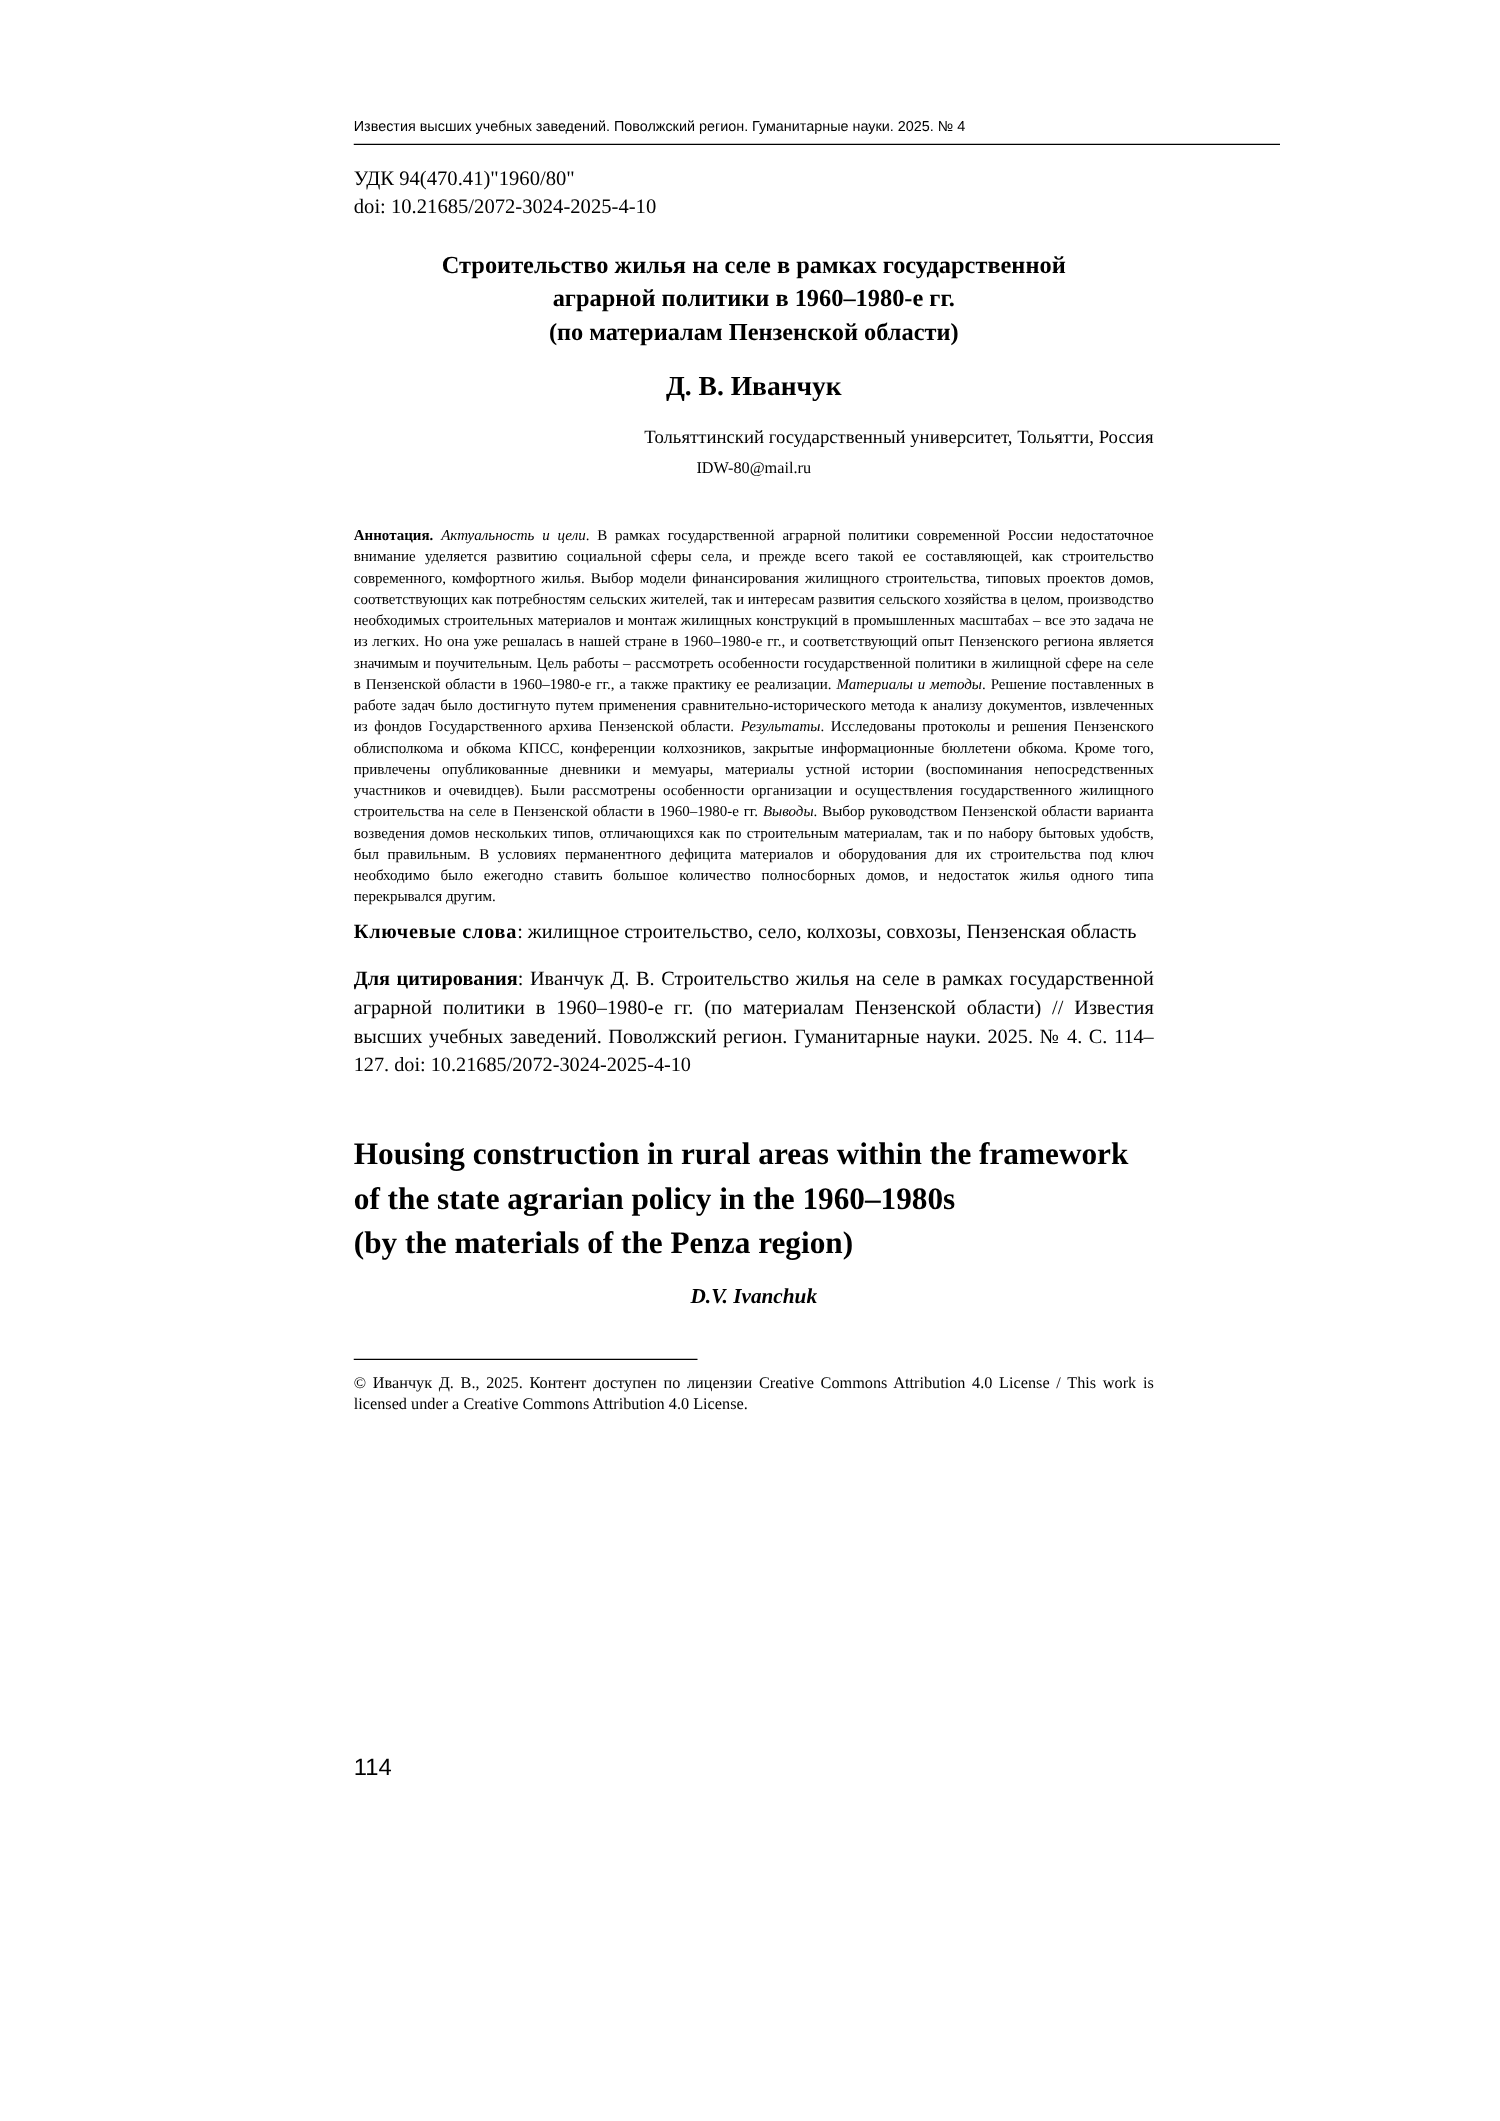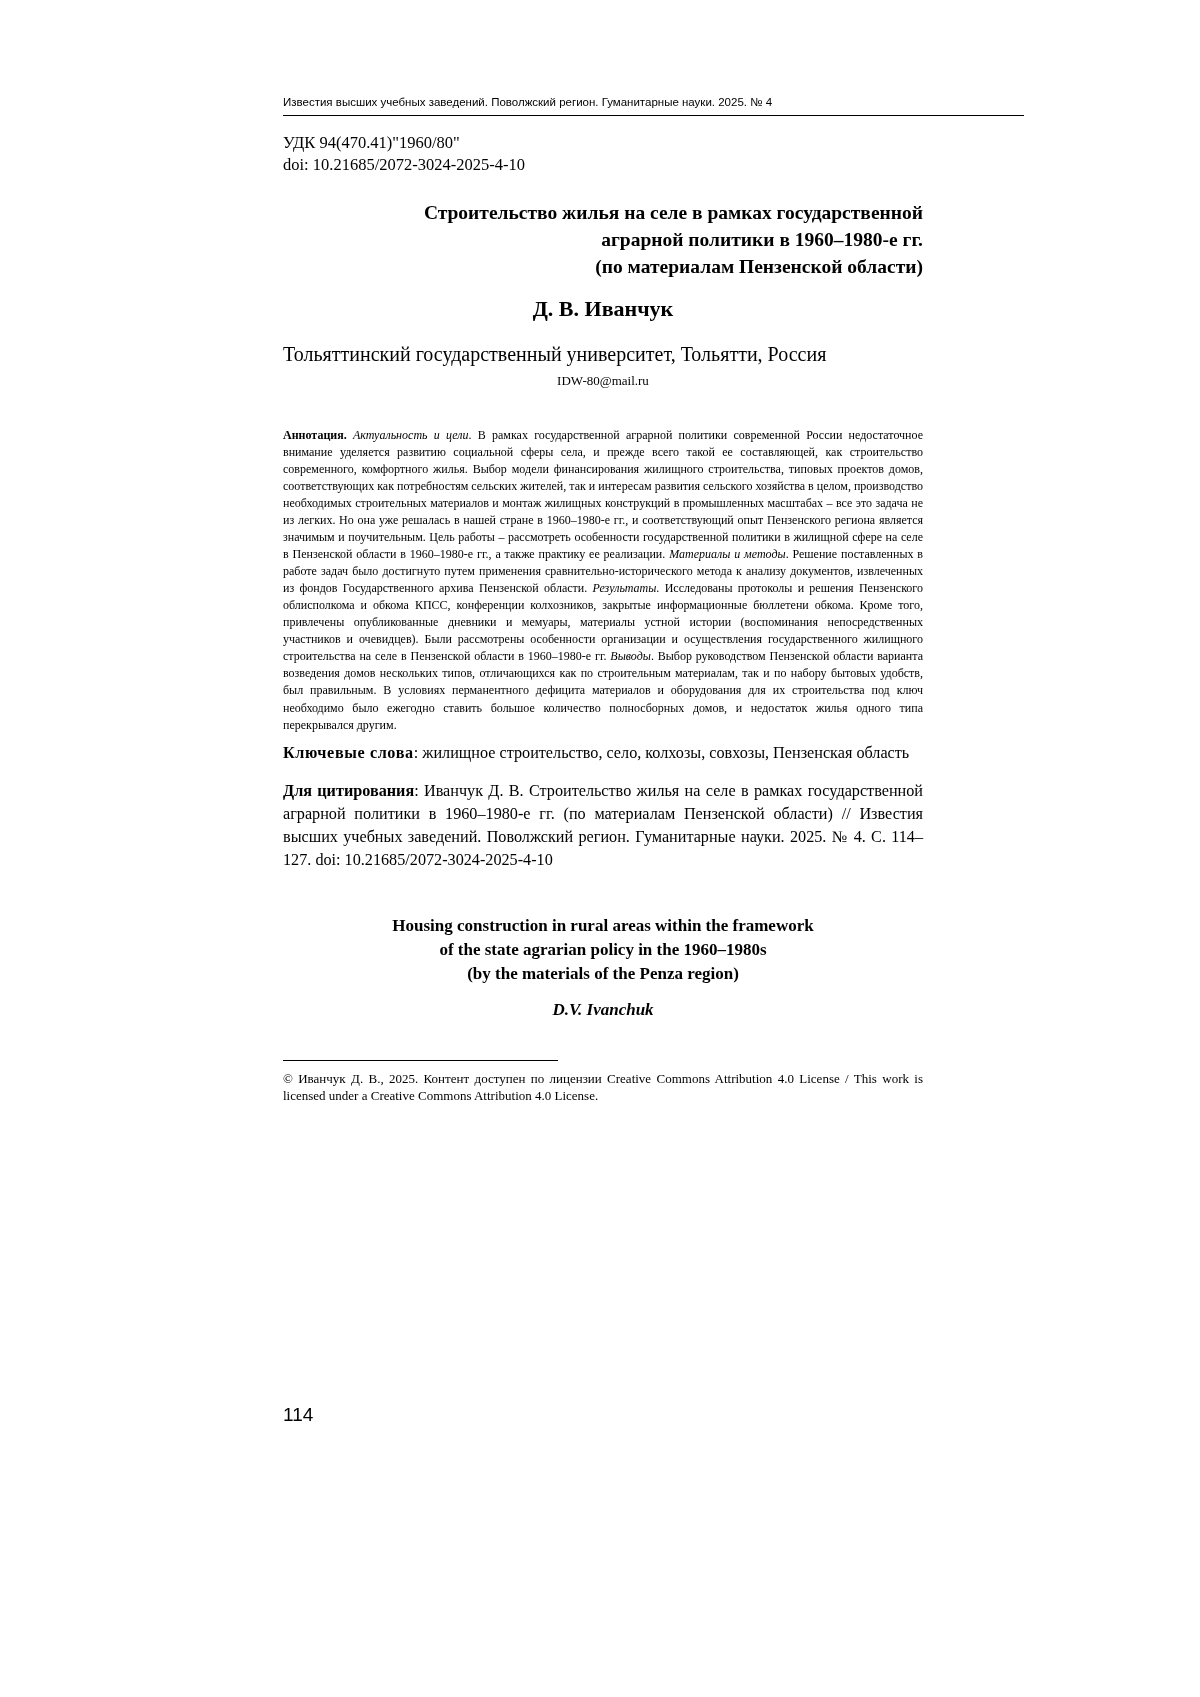--- a/index.html
+++ b/index.html
@@ -38,35 +38,35 @@
     width: 741px;
     margin-left: 0;
   }
   .udk-block {
     margin-top: 16px;
     font-size: 16.5px;
     line-height: 1.32;
   }
   .title {
     margin-top: 25px;
-    text-align: right;
+    text-align: center;
     font-weight: bold;
     font-size: 19.5px;
     line-height: 1.36;
   }
   .author {
     margin-top: 16px;
     text-align: center;
     font-weight: bold;
     font-size: 22px;
   }
   .affil {
     margin-top: 18px;
-    text-align: left;
-    font-size: 20px;
+    text-align: right;
+    font-size: 15px;
     line-height: 1.45;
   }
   .email {
     text-align: center;
     font-size: 13px;
     margin-top: 4px;
   }
   .abstract {
     margin-top: 38px;
     text-align: justify;
@@ -89,23 +89,22 @@
   .citation {
     margin-top: 15px;
     text-align: justify;
     text-align-last: left;
     font-size: 16.2px;
     line-height: 1.42;
   }
   .citation .lead { font-weight: bold; }
   .title-en {
     margin-top: 42px;
-    text-align: center;
     font-weight: bold;
-    font-size: 17px;
+    font-size: 25px;
     line-height: 1.42;
   }
   .author-en {
     margin-top: 14px;
     text-align: center;
     font-weight: bold;
     font-size: 17px;
     font-style: italic;
   }
   .rule {

